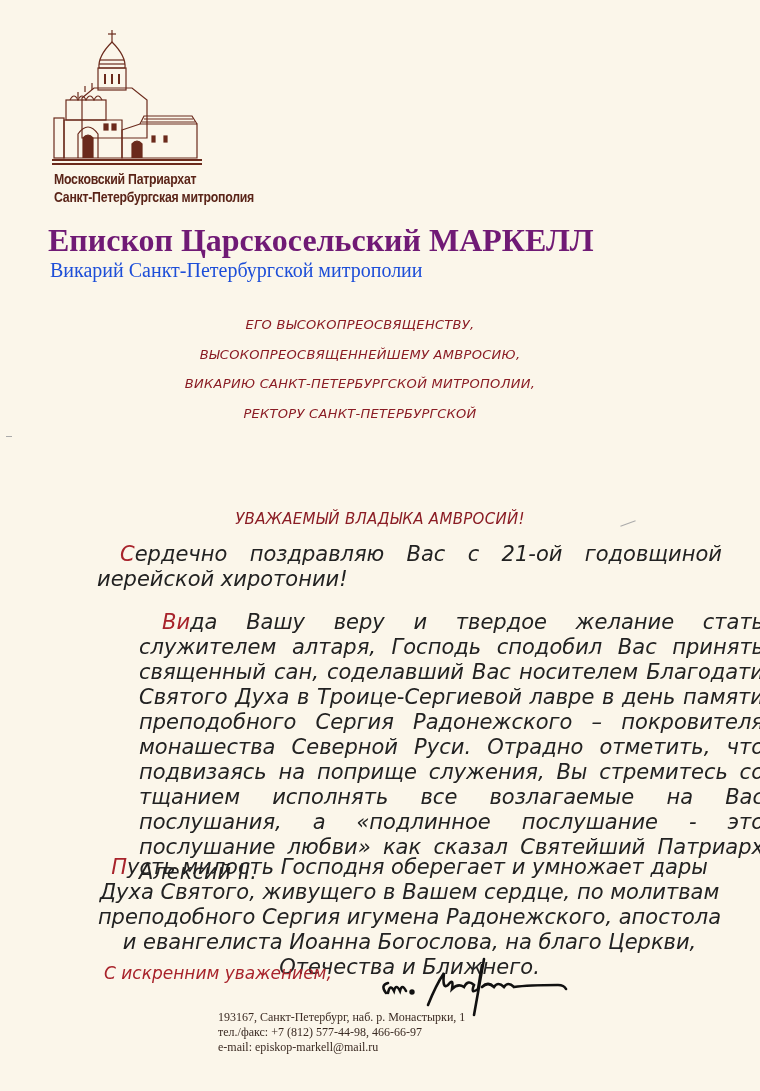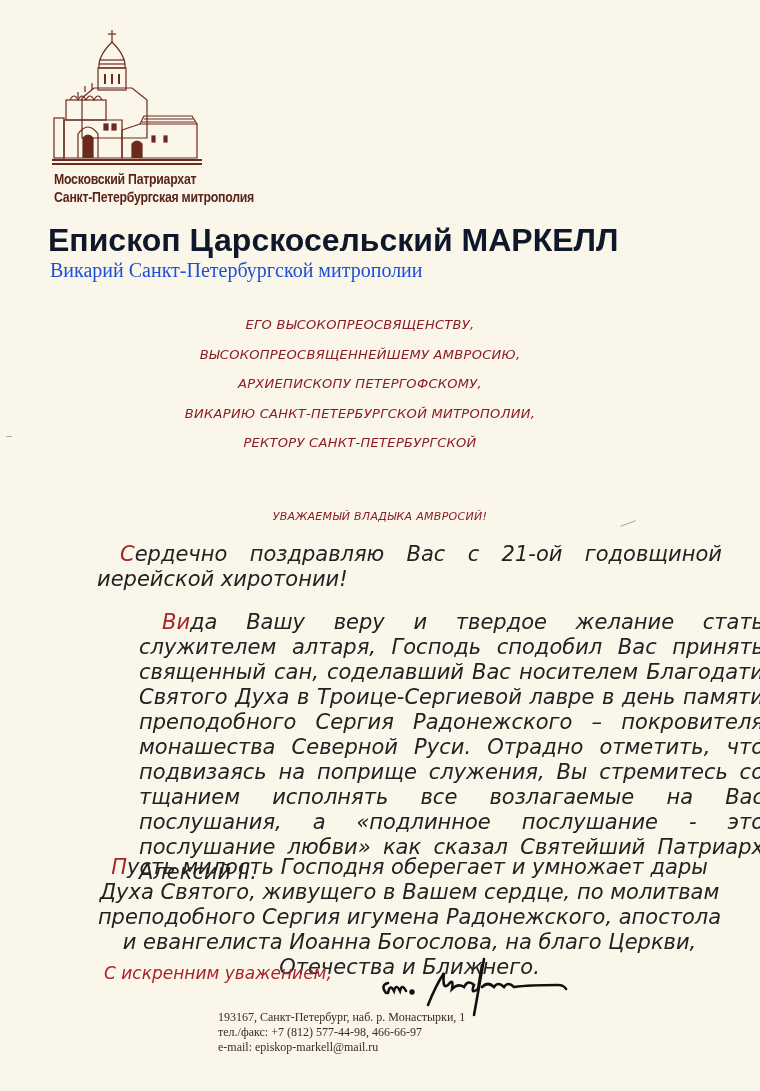--- a/index.html
+++ b/index.html
@@ -19,22 +19,22 @@
     font-family: "Liberation Sans", sans-serif;
     font-weight: bold;
     font-size: 15px; line-height: 18px;
     letter-spacing: -0.3px;
     transform: scaleX(0.82);
     transform-origin: left top;
     white-space: nowrap;
   }
   .bishop-name {
     position: absolute; left: 48px; top: 222px;
-    color: #0f172a;
-    font-family: Liberation Sans, sans-serif;
+    color: #701a75;
+    font-family: Liberation Serif, serif;
     font-weight: bold; font-size: 32px; line-height: 36px;
     white-space: nowrap;
   }
   .bishop-sub {
     position: absolute; left: 50px; top: 258px;
     color: #1d4ed8;
     font-family: "Liberation Serif", serif;
     font-size: 20px; line-height: 24px;
     white-space: nowrap;
   }
@@ -49,21 +49,21 @@
     font-size: 13px;
     letter-spacing: 0.3px;
   }
   .addressee div { height: 29.5px; line-height: 29.5px; }
   .greeting {
     position: absolute; left: 0; top: 510px; width: 760px;
     text-align: center;
     color: #8a1c24;
     font-family: "DejaVu Sans", sans-serif;
     font-style: italic; text-transform: uppercase;
-    font-size: 11px; letter-spacing: 0.3px;
+    font-size: 15px; letter-spacing: 0.3px;
   }
   .body-text {
     position: absolute; left: 97px; width: 625px;
     color: #222;
     font-family: "DejaVu Sans", sans-serif;
     font-style: italic;
     font-size: 21px;
     line-height: 25px;
     text-align: justify;
     font-weight: 300;
@@ -132,21 +132,20 @@
   <div>Московский Патриархат</div>
   <div>Санкт-Петербургская митрополия</div>
 </div>
 
 <div class="bishop-name">Епископ Царскосельский МАРКЕЛЛ</div>
 <div class="bishop-sub">Викарий Санкт-Петербургской митрополии</div>
 
 <div class="addressee">
   <div>Его Высокопреосвященству,</div>
   <div>Высокопреосвященнейшему Амвросию,</div>
-  <div>Архиепископу Петергофскому,</div>
   <div>Викарию Санкт-Петербургской митрополии,</div>
   <div>Ректору Санкт-Петербургской</div>
 </div>
 
 <div class="greeting">Уважаемый Владыка Амвросий!</div>
 
 <div class="body-text p1"><span class="red">С</span><span>ердечно поздравляю Вас с 21-ой годовщиной иерейской хиротонии!</span></div>
 
 <div class="body-text p2"><span class="red">Ви</span><span>да Вашу веру и твердое желание стать служителем алтаря, Господь сподобил Вас принять священный сан, соделавший Вас носителем Благодати Святого Духа в Троице-Сергиевой лавре в день памяти преподобного Сергия Радонежского – покровителя монашества Северной Руси. Отрадно отметить, что подвизаясь на поприще служения, Вы стремитесь со тщанием исполнять все возлагаемые на Вас послушания, а «подлинное послушание - это послушание любви» как сказал Святейший Патриарх Алексий II.</span></div>
 

